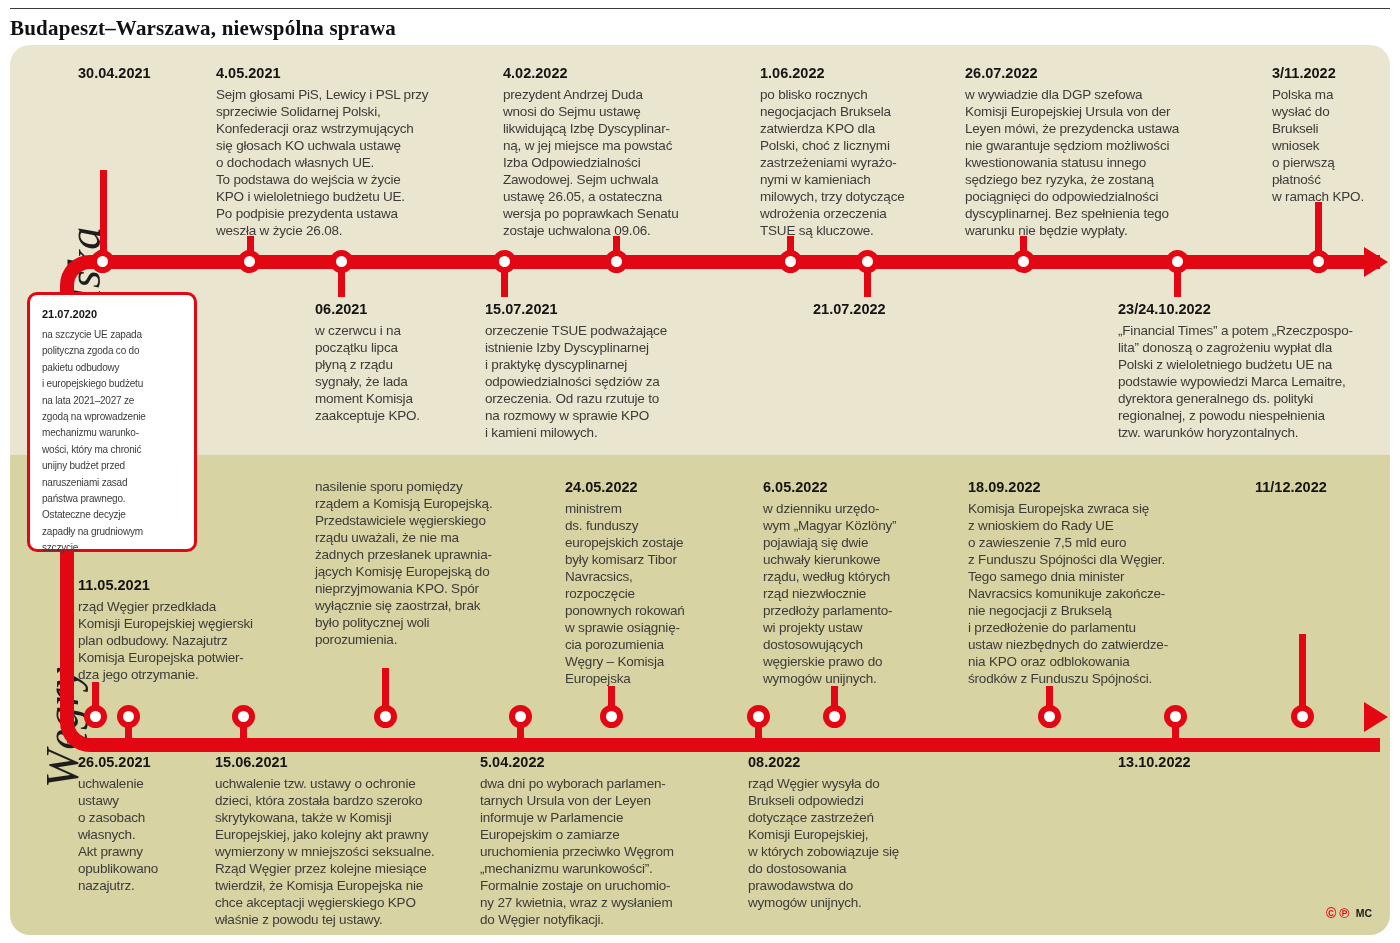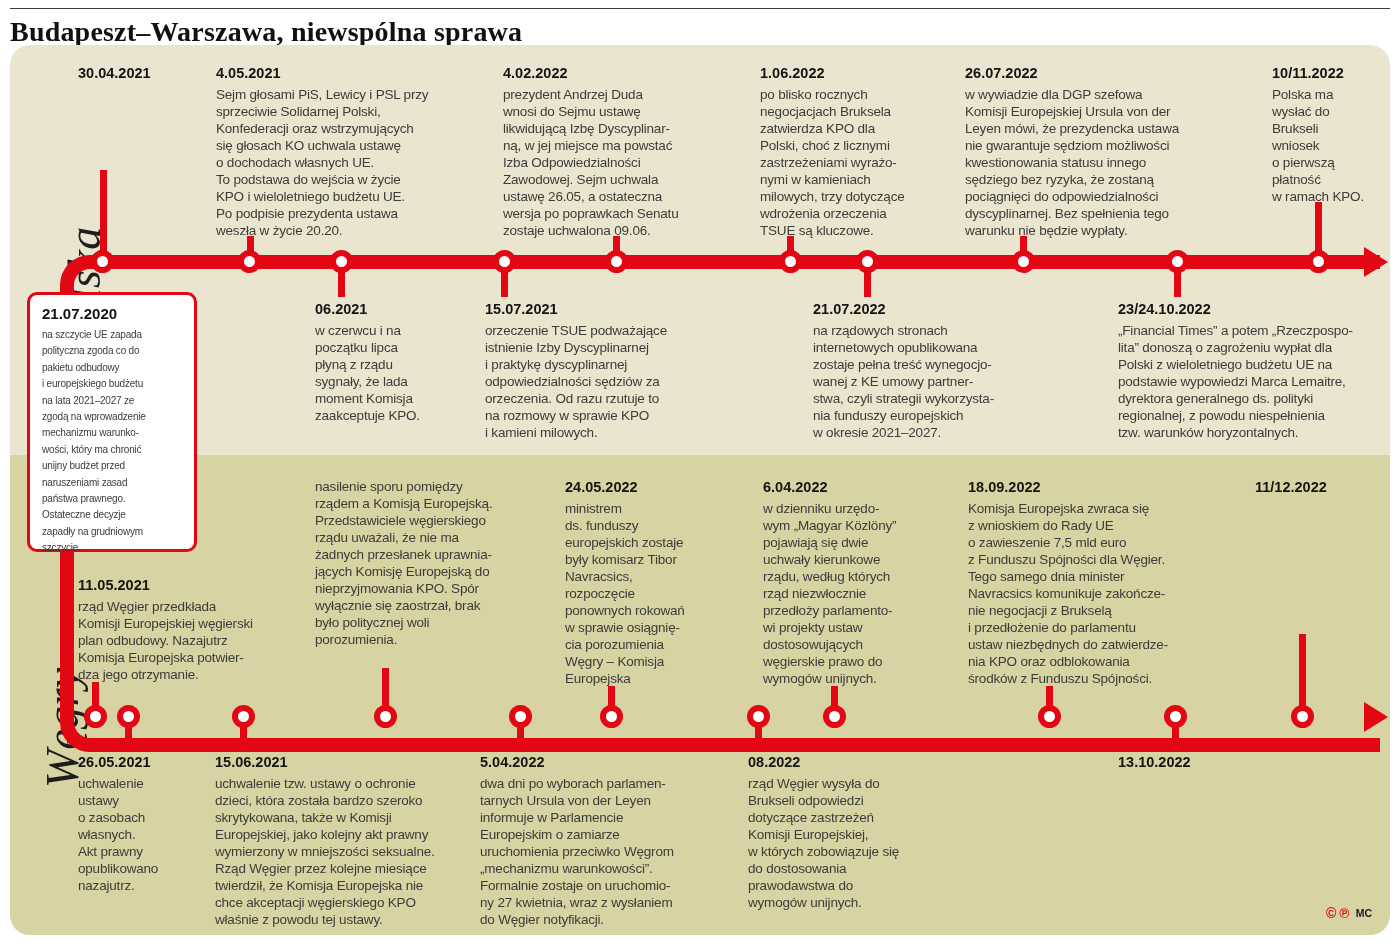--- a/index.html
+++ b/index.html
@@ -4,21 +4,21 @@
 <style>
   html,body{margin:0;padding:0;}
   body{
     width:1400px;height:943px;position:relative;background:#ffffff;
     font-family:"Liberation Sans","DejaVu Sans",sans-serif;overflow:hidden;
   }
   .top-rule{position:absolute;left:10px;top:8px;width:1380px;height:1px;background:#3a3a38;}
   .page-title{
     position:absolute;left:10px;top:16px;
     font-family:"Liberation Serif","DejaVu Serif",serif;
-    font-size:28px;font-weight:bold;color:#111;letter-spacing:0.2px;
+    font-size:21px;font-weight:bold;color:#111;letter-spacing:0.2px;
   }
   .panel{position:absolute;left:10px;width:1380px;}
   .panel-poland{top:45px;height:410px;background:#eae5cf;border-radius:20px 20px 0 0;}
   .panel-hungary{top:455px;height:480px;background:#d8d3a3;border-radius:0 0 20px 20px;}
   .side-label{
     position:absolute;font-family:"Liberation Serif","DejaVu Serif",serif;
     font-style:italic;font-size:46px;color:#1d1d1b;
     transform:rotate(-90deg);transform-origin:0 0;white-space:nowrap;
   }
   .red-path{
@@ -43,21 +43,21 @@
   }
   .event .body{
     font-size:13.5px;color:#3c3c39;line-height:17px;white-space:pre-line;
     letter-spacing:-0.2px;
   }
   .callout{
     position:absolute;left:27px;top:292px;width:142px;height:232px;
     background:#ffffff;border:3px solid #e30613;border-radius:10px;
     padding:10px 10px 12px 12px;z-index:3;
   }
-  .callout .date{font-size:15px;font-weight:bold;color:#141412;margin-bottom:4px;line-height:18px;}
+  .callout .date{font-size:11px;font-weight:bold;color:#141412;margin-bottom:4px;line-height:18px;}
   .callout .body{font-size:10px;color:#3c3c39;line-height:16.4px;white-space:pre-line;letter-spacing:-0.2px;}
   .credit{position:absolute;left:1326px;top:906px;z-index:6;display:flex;align-items:center;gap:3px;}
   .credit .sym{color:#e30613;font-size:14px;font-weight:bold;line-height:14px;}
   .credit .mc{color:#1a1a1a;font-size:10.5px;font-weight:bold;margin-left:3px;}
 </style>
 </head>
 <body>
 
 <div class="top-rule"></div>
 <div class="page-title">Budapeszt–Warszawa, niewspólna sprawa</div>
@@ -144,21 +144,21 @@
 <div class="event" style="left:216px;top:64px;width:255px;">
   <div class="date">4.05.2021</div>
   <div class="body">Sejm głosami PiS, Lewicy i PSL przy
 sprzeciwie Solidarnej Polski,
 Konfederacji oraz wstrzymujących
 się głosach KO uchwala ustawę
 o dochodach własnych UE.
 To podstawa do wejścia w życie
 KPO i wieloletniego budżetu UE.
 Po podpisie prezydenta ustawa
-weszła w życie 20.20.</div>
+weszła w życie 26.08.</div>
 </div>
 <div class="event" style="left:503px;top:64px;width:215px;">
   <div class="date">4.02.2022</div>
   <div class="body">prezydent Andrzej Duda
 wnosi do Sejmu ustawę
 likwidującą Izbę Dyscyplinar-
 ną, w jej miejsce ma powstać
 Izba Odpowiedzialności
 Zawodowej. Sejm uchwala
 ustawę 26.05, a ostateczna
@@ -183,21 +183,21 @@
 Komisji Europejskiej Ursula von der
 Leyen mówi, że prezydencka ustawa
 nie gwarantuje sędziom możliwości
 kwestionowania statusu innego
 sędziego bez ryzyka, że zostaną
 pociągnięci do odpowiedzialności
 dyscyplinarnej. Bez spełnienia tego
 warunku nie będzie wypłaty.</div>
 </div>
 <div class="event" style="left:1272px;top:64px;width:115px;">
-  <div class="date">10/11.2022</div>
+  <div class="date">3/11.2022</div>
   <div class="body">Polska ma
 wysłać do
 Brukseli
 wniosek
 o pierwszą
 płatność
 w ramach KPO.</div>
 </div>
 
 <div class="event" style="left:315px;top:300px;width:145px;">
@@ -214,27 +214,20 @@
   <div class="body">orzeczenie TSUE podważające
 istnienie Izby Dyscyplinarnej
 i praktykę dyscyplinarnej
 odpowiedzialności sędziów za
 orzeczenia. Od razu rzutuje to
 na rozmowy w sprawie KPO
 i kamieni milowych.</div>
 </div>
 <div class="event" style="left:813px;top:300px;width:225px;">
   <div class="date">21.07.2022</div>
-  <div class="body">na rządowych stronach
-internetowych opublikowana
-zostaje pełna treść wynegocjo-
-wanej z KE umowy partner-
-stwa, czyli strategii wykorzysta-
-nia funduszy europejskich
-w okresie 2021–2027.</div>
 </div>
 <div class="event" style="left:1118px;top:300px;width:272px;">
   <div class="date">23/24.10.2022</div>
   <div class="body">„Financial Times” a potem „Rzeczpospo-
 lita” donoszą o zagrożeniu wypłat dla
 Polski z wieloletniego budżetu UE na
 podstawie wypowiedzi Marca Lemaitre,
 dyrektora generalnego ds. polityki
 regionalnej, z powodu niespełnienia
 tzw. warunków horyzontalnych.</div>
@@ -268,21 +261,21 @@
 były komisarz Tibor
 Navracsics,
 rozpoczęcie
 ponownych rokowań
 w sprawie osiągnię-
 cia porozumienia
 Węgry – Komisja
 Europejska</div>
 </div>
 <div class="event" style="left:763px;top:478px;width:190px;">
-  <div class="date">6.04.2022</div>
+  <div class="date">6.05.2022</div>
   <div class="body">w dzienniku urzędo-
 wym „Magyar Közlöny”
 pojawiają się dwie
 uchwały kierunkowe
 rządu, według których
 rząd niezwłocznie
 przedłoży parlamento-
 wi projekty ustaw
 dostosowujących
 węgierskie prawo do

